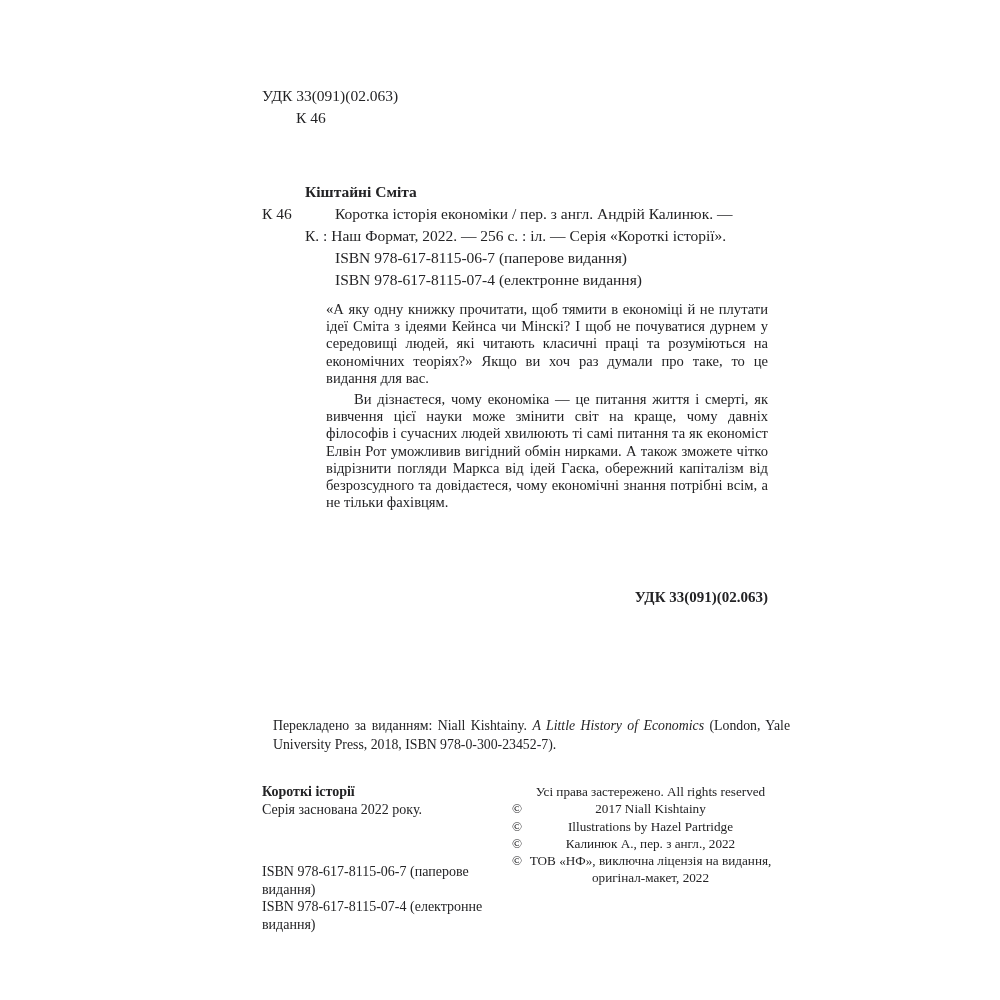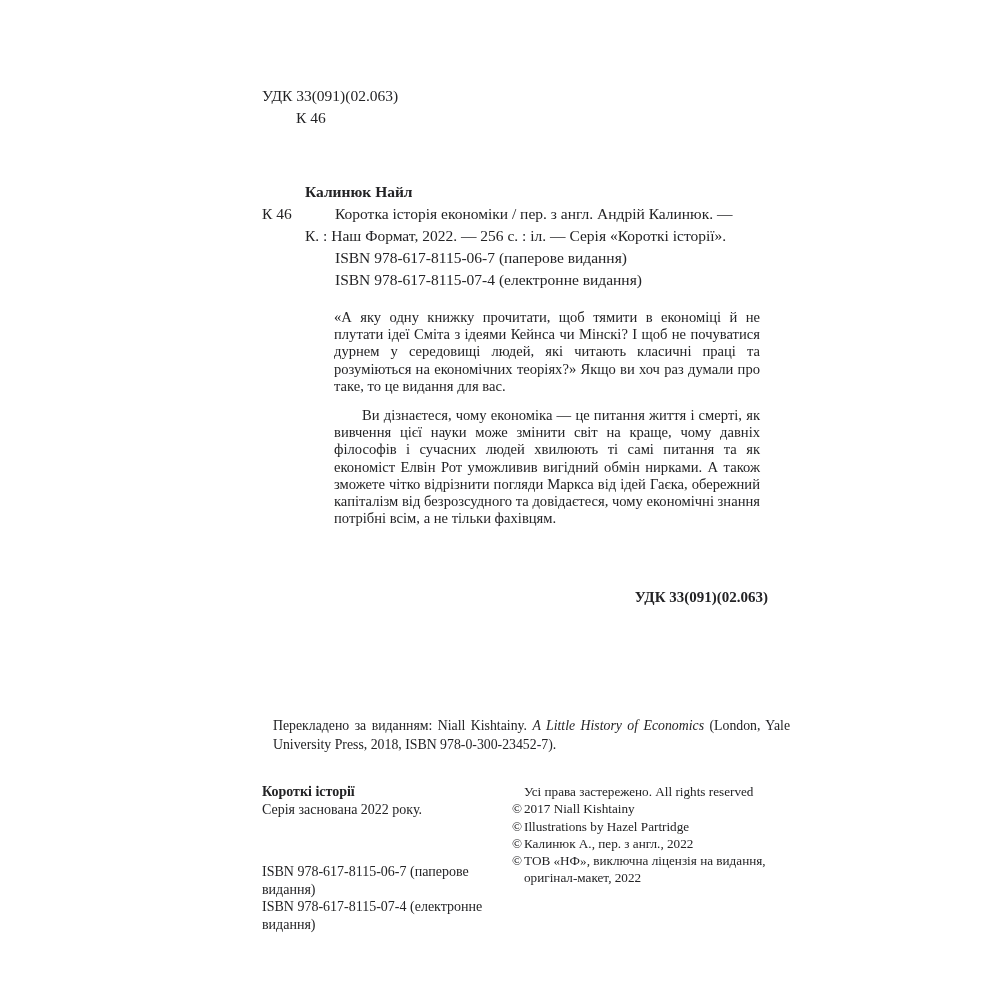--- a/index.html
+++ b/index.html
@@ -20,49 +20,49 @@
   .card { left: 262px; top: 181px; width: 512px; font-size: 15.5px; line-height: 22px; }
   .card-author { padding-left: 43px; font-weight: bold; }
   .card-entry { position: relative; }
   .entry-code { position: absolute; left: 0; top: 0; }
   .entry-line1 { padding-left: 73px; }
   .entry-line2 { padding-left: 43px; }
   .card-isbn { padding-left: 73px; }
 
   
   .annotation { left: 322px; top: 297px; width: 450px; font-size: 14.6px; line-height: 17.2px; text-align: justify; }
-  .annotation p { margin: 12px; }
+  .annotation p { margin: 4px; }
   .annotation p + p { text-indent: 28px; }
 
   .udk-bottom { left: 322px; top: 589px; width: 446px; text-align: right; font-weight: bold; font-size: 15px; }
 
   
   .trans-note { left: 258px; top: 702px; width: 517px; margin: 15px; font-size: 13.8px; line-height: 18.5px; text-align: justify; }
   .trans-note i { font-style: italic; }
 
   
   .colophon-left { left: 262px; top: 783px; width: 250px; font-size: 14px; line-height: 17.5px; }
   .series-title { font-weight: bold; }
   .col-isbn.first { margin-top: 45px; }
 
   
   .colophon-right { left: 512px; top: 783px; width: 265px; font-size: 13.2px; line-height: 17.3px; }
-  .crow { position: relative; padding-left: 12px; }
+  .crow { position: relative; padding-left: 12px; text-align: center; }
   .crow .mark { position: absolute; left: 0; top: 0; }
 </style>
 </head>
 <body>
 
 <div class="page">
 
   <div class="abs udk-top">УДК 33(091)(02.063)</div>
   <div class="abs k46-top">К 46</div>
 
   <div class="abs card">
-    <div class="card-author">Калинюк Найл</div>
+    <div class="card-author">Кіштайні Сміта</div>
     <div class="card-entry">
       <span class="entry-code">К 46</span>
       <div class="entry-line1">Коротка історія економіки / пер. з англ. Андрій Калинюк. —</div>
       <div class="entry-line2">К. : Наш Формат, 2022. — 256 с. : іл. — Серія «Короткі історії».</div>
     </div>
     <div class="card-isbn">ISBN 978-617-8115-06-7 (паперове видання)</div>
     <div class="card-isbn">ISBN 978-617-8115-07-4 (електронне видання)</div>
   </div>
 
   <div class="abs annotation">

